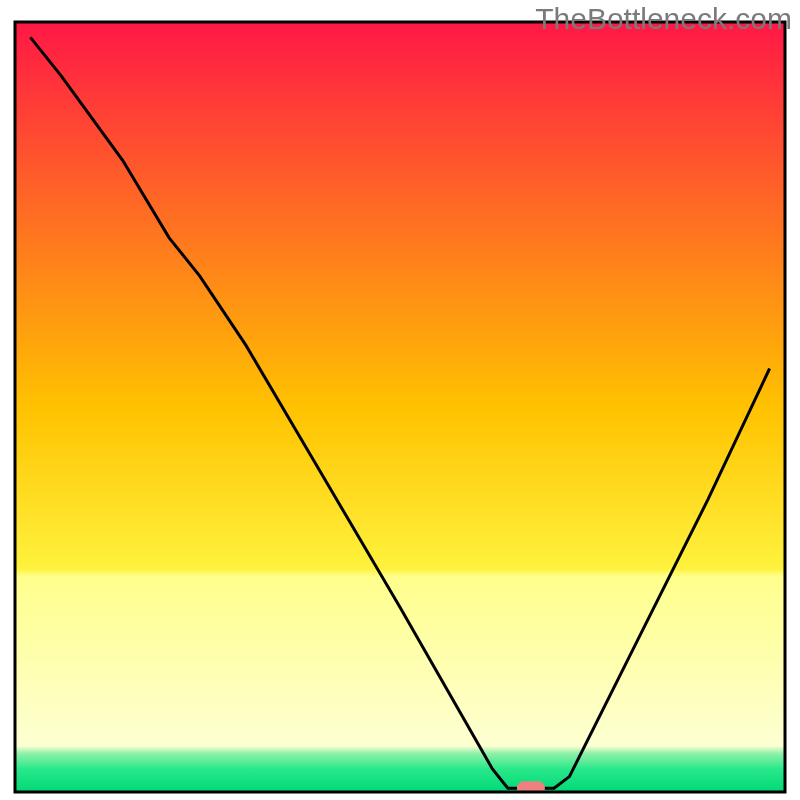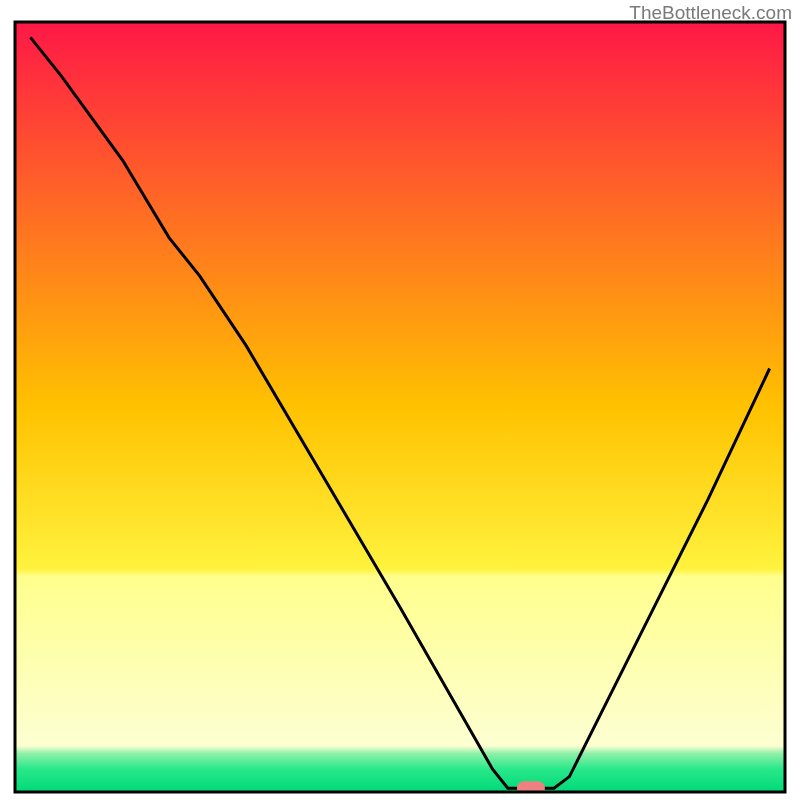--- a/index.html
+++ b/index.html
@@ -13,21 +13,21 @@
   .container {
     position: relative;
     width: 800px;
     height: 800px;
   }
   .watermark {
     position: absolute;
     top: 2px;
     right: 8px;
     color: #7a7a7a;
-    font-size: 19px;
+    font-size: 30px;
     font-weight: 500;
     z-index: 10;
   }
   svg {
     display: block;
   }
 </style>
 </head>
 <body>
 <div class="container">

